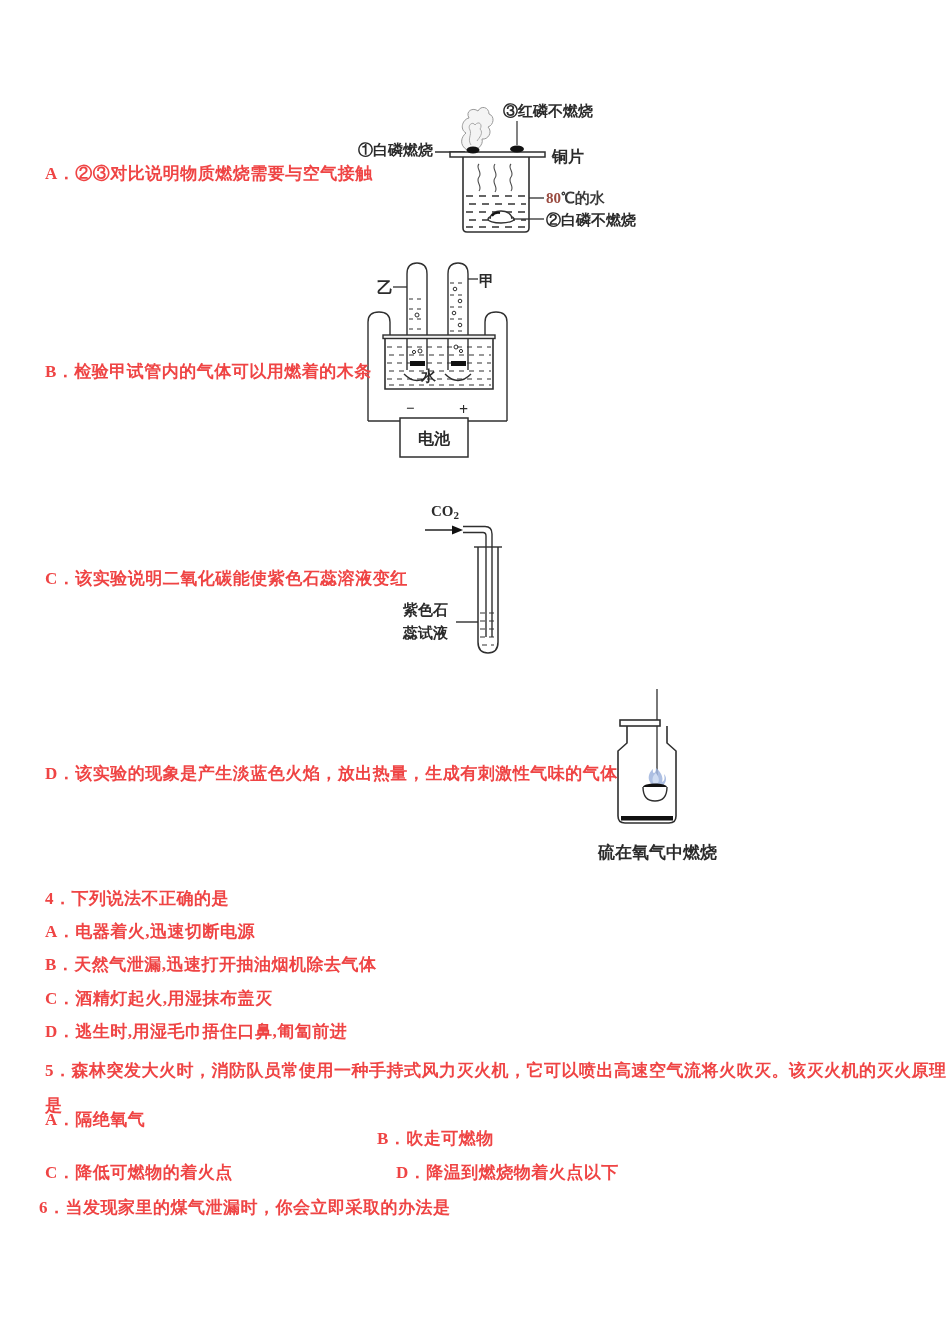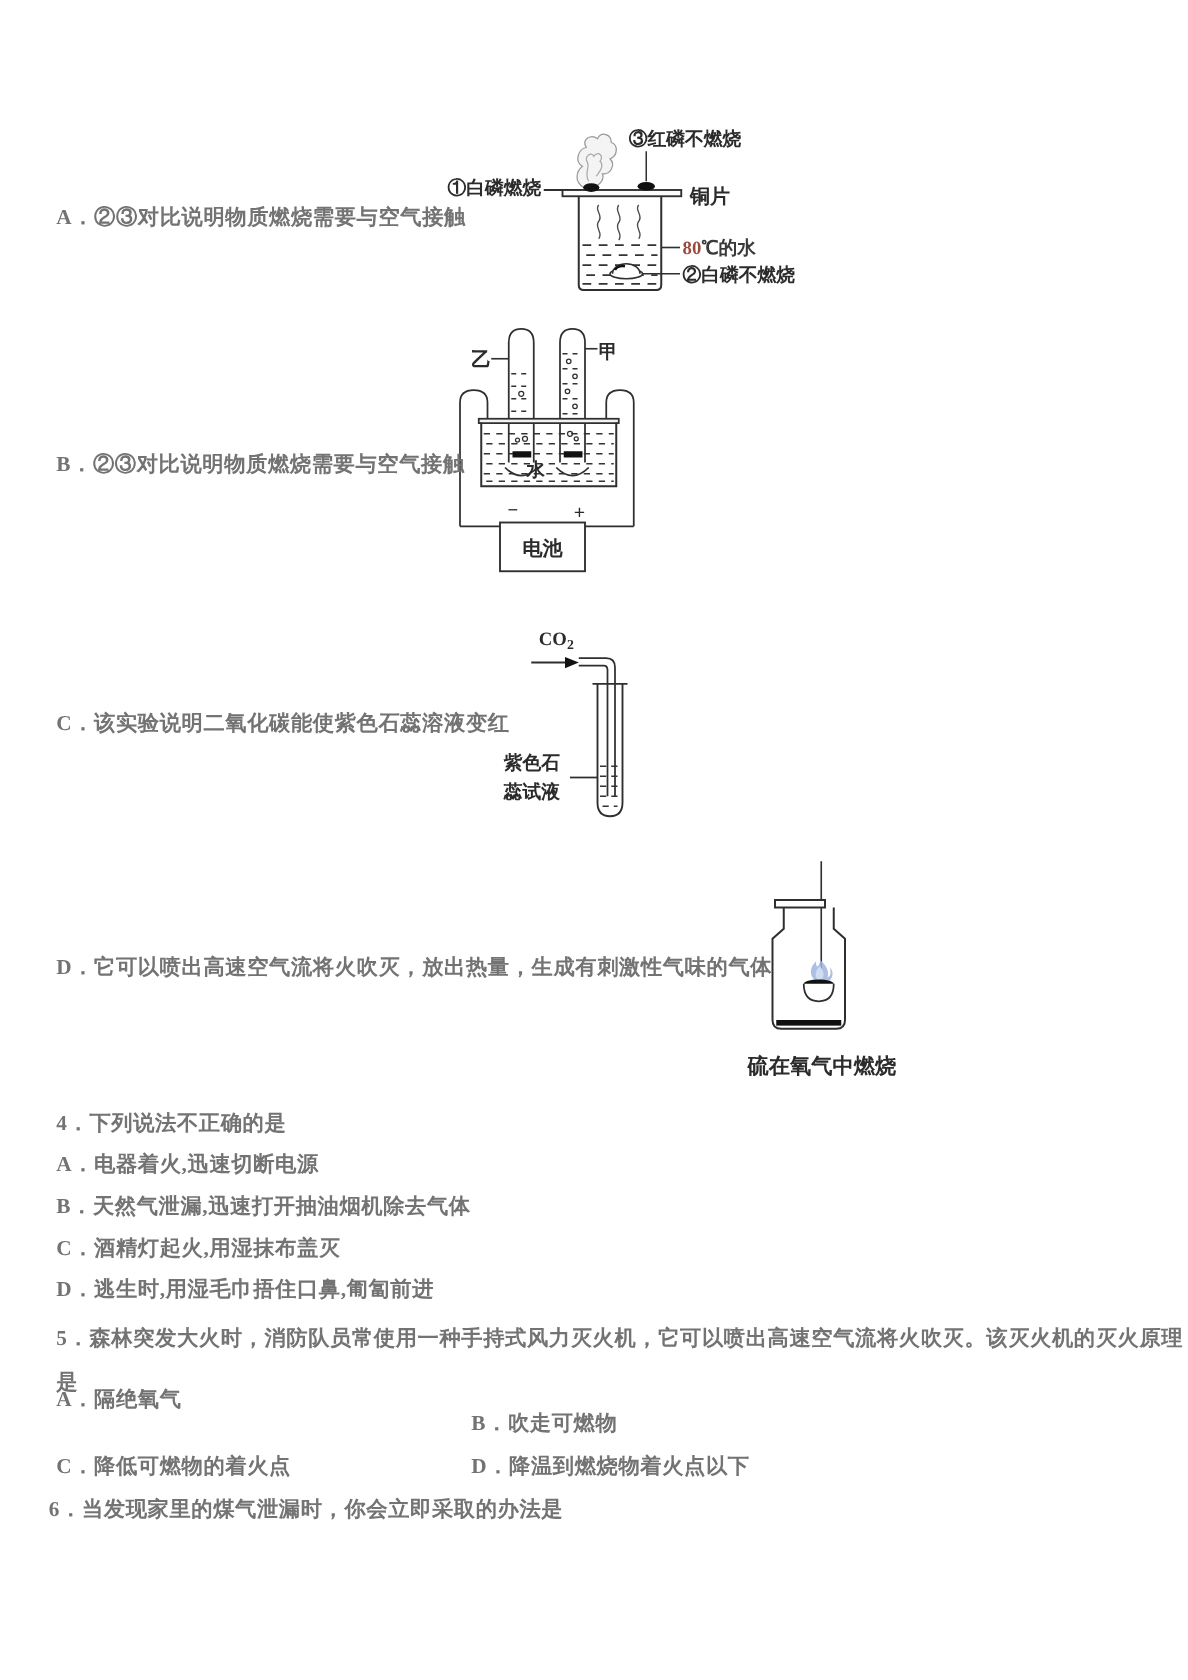--- a/index.html
+++ b/index.html
@@ -10,21 +10,21 @@
     font-family:"Liberation Serif", serif;
     color:#151515;
     overflow:hidden;
   }
   .line{
     position:absolute;
     font-size:17px;
     font-weight:bold;
     white-space:nowrap;
     letter-spacing:0.5px;
-    color:#737373;
+    color:#ef4444;
   }
   svg{position:absolute;overflow:visible;}
   svg text{font-family:"Liberation Serif", serif;fill:#2b2b2b;}
 </style>
 </head>
 <body>
 
 <div class="page">
 
   <svg style="left:355px;top:95px;" width="295" height="150" viewBox="0 0 295 150">
@@ -132,21 +132,21 @@
     <rect x="50" y="106" width="15" height="5" fill="#111"></rect>
     <rect x="91" y="106" width="15" height="5" fill="#111"></rect>
     <text x="61" y="126" font-size="15" font-weight="bold">水</text>
 
     <text x="46" y="158" font-size="15" font-weight="bold">−</text>
     <text x="99" y="160" font-size="16" font-weight="bold">+</text>
     <rect x="40" y="163" width="68" height="39" fill="#ffffff" stroke="#2f2f2f" stroke-width="1.5"></rect>
     <text x="74" y="189" font-size="16" font-weight="bold" text-anchor="middle">电池</text>
   </svg>
 
-  <div class="line" style="left:45px;top:360px;">B．②③对比说明物质燃烧需要与空气接触</div>
+  <div class="line" style="left:45px;top:360px;">B．检验甲试管内的气体可以用燃着的木条</div>
 
   <svg style="left:400px;top:495px;" width="120" height="170" viewBox="0 0 120 170">
     <text x="31" y="21" font-size="15" font-weight="bold"><tspan>CO</tspan><tspan dy="3" font-size="11">2</tspan></text>
     <g>
       <line x1="25" y1="35" x2="52" y2="35" stroke="#2f2f2f" stroke-width="1.6"></line>
       <polygon points="52,30.5 63,35 52,39.5" fill="#111"></polygon>
     </g>
 
     <g stroke="#2f2f2f" stroke-width="1.4" fill="none">
       <path d="M63 31.5 L85 31.5 Q92 31.5 92 39 L92 142"></path>
@@ -186,30 +186,30 @@
       <path d="M64 119 C61 115 63 110 66 108 C68 111 70 114 68 118 Z" fill="#cfdcf2"></path>
     </g>
 
     <g>
       <ellipse cx="65" cy="122" rx="12" ry="3.5" fill="#111"></ellipse>
       <path d="M53 122 Q53 136 65 136 Q77 136 77 122" fill="#ffffff" stroke="#2f2f2f" stroke-width="1.4"></path>
     </g>
     <text x="8" y="193" font-size="17" font-weight="bold" fill="#333">硫在氧气中燃烧</text>
   </svg>
 
-  <div class="line" style="left:45px;top:762px;">D．它可以喷出高速空气流将火吹灭，放出热量，生成有刺激性气味的气体</div>
+  <div class="line" style="left:45px;top:762px;">D．该实验的现象是产生淡蓝色火焰，放出热量，生成有刺激性气味的气体</div>
 
   <div class="line" style="left:45px;top:887px;">4．下列说法不正确的是</div>
   <div class="line" style="left:45px;top:920px;">A．电器着火,迅速切断电源</div>
   <div class="line" style="left:45px;top:953px;">B．天然气泄漏,迅速打开抽油烟机除去气体</div>
   <div class="line" style="left:45px;top:987px;">C．酒精灯起火,用湿抹布盖灭</div>
   <div class="line" style="left:45px;top:1020px;text-align:center;">D．逃生时,用湿毛巾捂住口鼻,匍匐前进</div>
 
   <div class="line" style="left:45px;top:1059px;">5．森林突发大火时，消防队员常使用一种手持式风力灭火机，它可以喷出高速空气流将火吹灭。该灭火机的灭火原理</div>
   <div class="line" style="left:45px;top:1094px;">是</div>
   <div class="line" style="left:45px;top:1108px;">A．隔绝氧气</div>
   <div class="line" style="left:377px;top:1127px;text-align:center;">B．吹走可燃物</div>
   <div class="line" style="left:45px;top:1161px;text-align:center;">C．降低可燃物的着火点</div>
-  <div class="line" style="left:377px;top:1161px;">D．降温到燃烧物着火点以下</div>
+  <div class="line" style="left:396px;top:1161px;">D．降温到燃烧物着火点以下</div>
 
   <div class="line" style="left:39px;top:1196px;">6．当发现家里的煤气泄漏时，你会立即采取的办法是</div>
 
 </div>
 
 </body></html>

